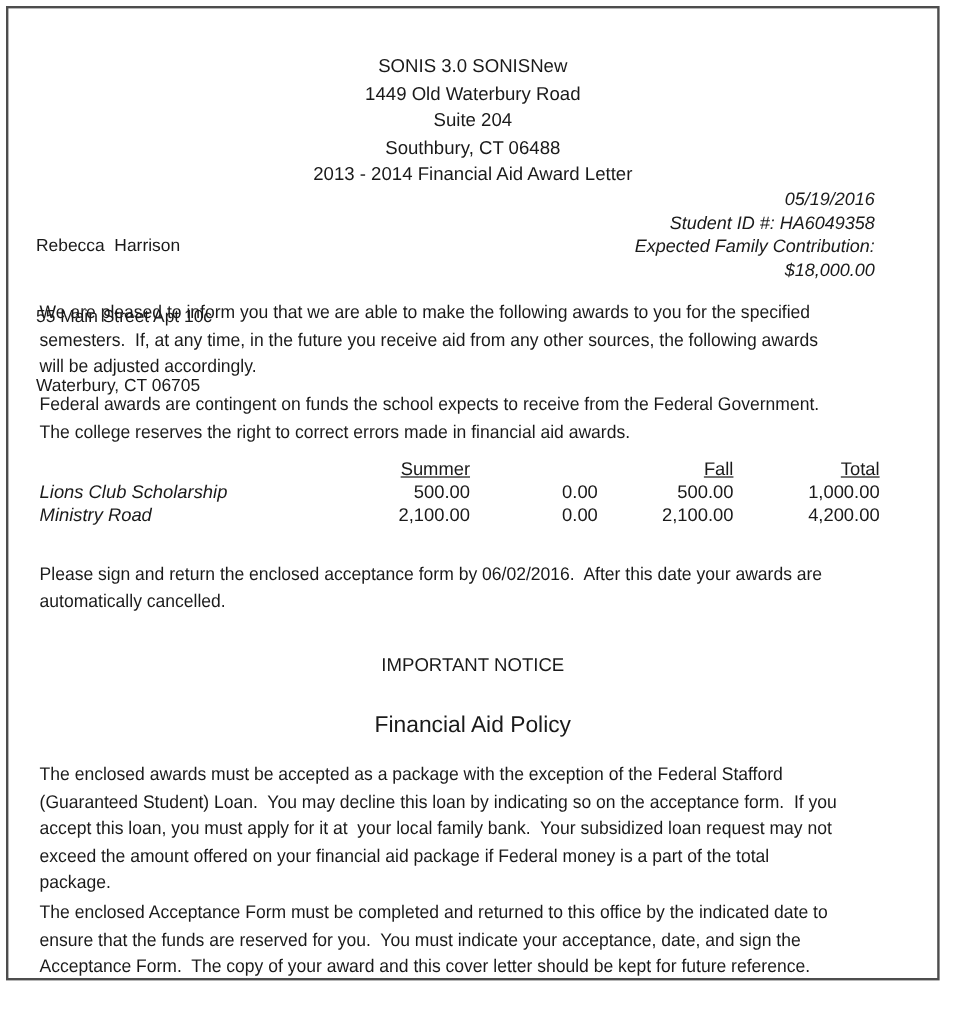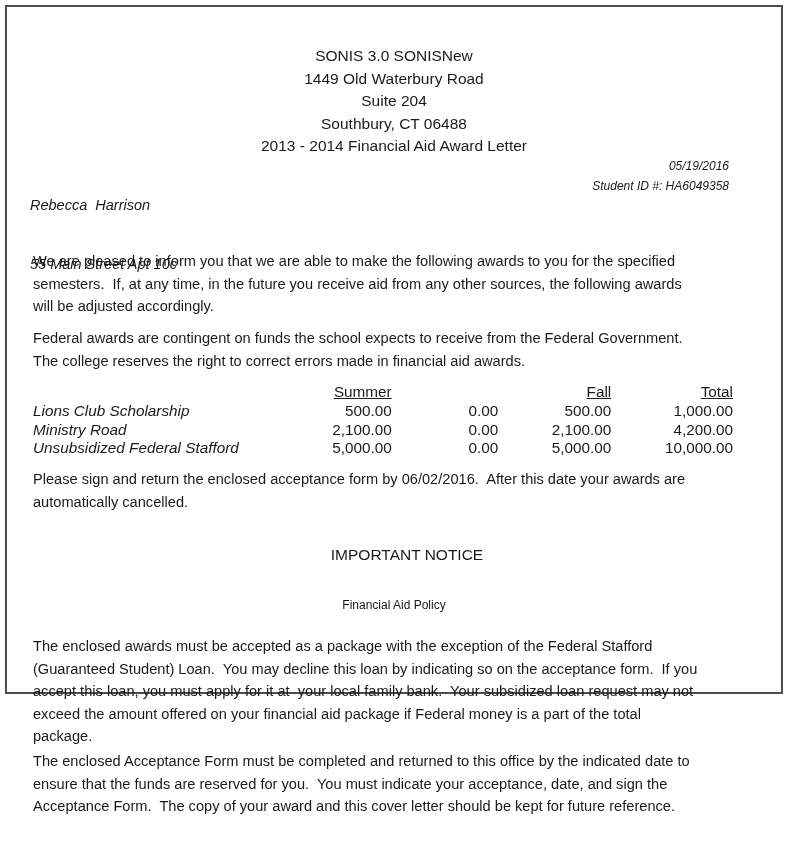--- a/index.html
+++ b/index.html
@@ -15,21 +15,21 @@
     color: #1a1a1a;
     overflow: hidden;
   }
 
   
   #page-frame {
     position: absolute;
     left: 5px;
     top: 5px;
     width: 778px;
-    height: 689px;
+    height: 812px;
     border: 2px solid #4d4d4d;
     background: #ffffff;
     box-sizing: border-box;
   }
   #page-inner {
     position: absolute;
     left: 0;
     top: 0;
     right: 0;
     bottom: 0;
@@ -56,33 +56,32 @@
   #meta-row {
     position: absolute;
     left: 0;
     top: 150px;
     width: 100%;
   }
   #addr-block {
     position: absolute;
     left: 23px;
     top: 0;
-    font-style: italic;
     font-size: 14.5px;
     line-height: 19.5px;
     font-family: "Liberation Sans", sans-serif;
     white-space: pre;
   }
   #meta-block {
     position: absolute;
     right: 52px;
     top: 0;
     text-align: right;
     font-style: italic;
-    font-size: 12px;
+    font-size: 15px;
     line-height: 19.5px;
     font-family: "Liberation Sans", sans-serif;
     white-space: nowrap;
   }
 
   
   .body-para {
     position: absolute;
     font-family: "Liberation Sans Narrow", "Liberation Sans", sans-serif;
     font-stretch: condensed;
@@ -150,30 +149,29 @@
   #notice-important {
     position: absolute;
     left: 0;
     top: 538px;
     width: 100%;
     text-align: center;
     font-family: "Liberation Sans", sans-serif;
     font-size: 15.5px;
     line-height: 20px;
     color: #1a1a1a;
-    padding-left: 13px;
   }
   #notice-policy {
     position: absolute;
     left: 0;
     top: 588px;
     width: 100%;
     text-align: center;
     font-family: "Liberation Sans", sans-serif;
-    font-size: 12px;
+    font-size: 19px;
     line-height: 20px;
     color: #1a1a1a;
   }
 </style>
 </head>
 <body>
 
 <div id="page-frame">
   <div id="page-inner">
 
@@ -182,24 +180,27 @@
       <div class="hdr-line">1449 Old Waterbury Road</div>
       <div class="hdr-line">Suite 204</div>
       <div class="hdr-line">Southbury, CT 06488</div>
       <div class="hdr-line">2013 - 2014 Financial Aid Award Letter</div>
     </div>
 
     <div id="meta-row">
       <div id="addr-block">
         <div>Rebecca  Harrison</div>
         <div>55 Main Street Apt 10c</div>
+        <div>Waterbury, CT 06705</div>
       </div>
       <div id="meta-block">
         <div>05/19/2016</div>
         <div>Student ID #: HA6049358</div>
+        <div>Expected Family Contribution:</div>
+        <div>$18,000.00</div>
       </div>
     </div>
 
     <div class="body-para" id="para-intro">We are pleased to inform you that we are able to make the following awards to you for the specified semesters.  If, at any time, in the future you receive aid from any other sources, the following awards will be adjusted accordingly.</div>
     <div class="body-para" id="para-federal">Federal awards are contingent on funds the school expects to receive from the Federal Government.  The college reserves the right to correct errors made in financial aid awards.</div>
 
     <table id="awards-table">
       <colgroup>
         <col class="c-label">
         <col class="c-summer">
@@ -224,27 +225,20 @@
           <td class="cell-num">500.00</td>
           <td class="cell-num">1,000.00</td>
         </tr>
         <tr>
           <td class="cell-label">Ministry Road</td>
           <td class="cell-num">2,100.00</td>
           <td class="cell-num">0.00</td>
           <td class="cell-num">2,100.00</td>
           <td class="cell-num">4,200.00</td>
         </tr>
-        <tr>
-          <td class="cell-label">Unsubsidized Federal Stafford</td>
-          <td class="cell-num">5,000.00</td>
-          <td class="cell-num">0.00</td>
-          <td class="cell-num">5,000.00</td>
-          <td class="cell-num">10,000.00</td>
-        </tr>
       </tbody>
     </table>
 
     <div class="body-para" id="para-sign">Please sign and return the enclosed acceptance form by 06/02/2016.  After this date your awards are automatically cancelled.</div>
 
     <div id="notice-important">IMPORTANT NOTICE</div>
     <div id="notice-policy">Financial Aid Policy</div>
 
     <div class="body-para" id="para-policy1">The enclosed awards must be accepted as a package with the exception of the Federal Stafford (Guaranteed Student) Loan.  You may decline this loan by indicating so on the acceptance form.  If you accept this loan, you must apply for it at  your local family bank.  Your subsidized loan request may not exceed the amount offered on your financial aid package if Federal money is a part of the total package.</div>
     <div class="body-para" id="para-policy2">The enclosed Acceptance Form must be completed and returned to this office by the indicated date to ensure that the funds are reserved for you.  You must indicate your acceptance, date, and sign the Acceptance Form.  The copy of your award and this cover letter should be kept for future reference.</div>

